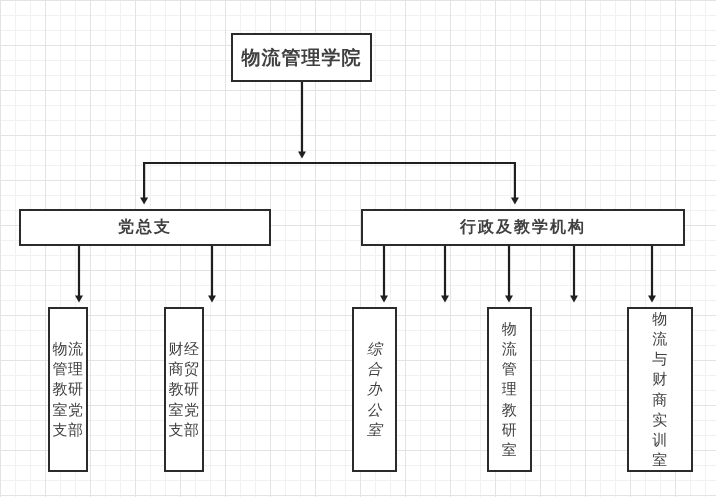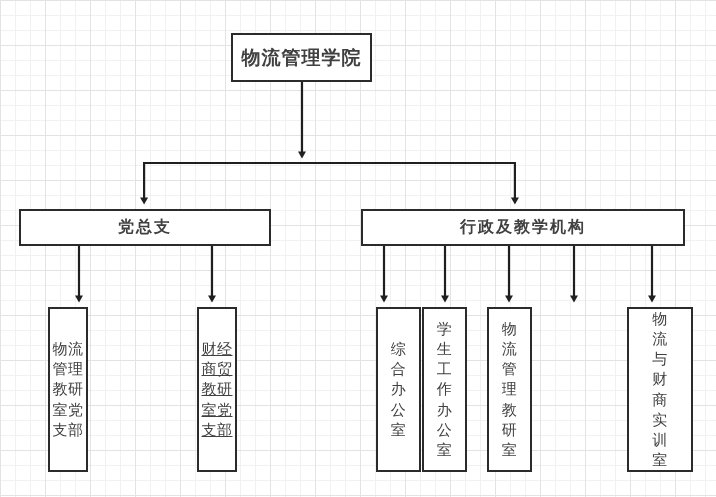--- a/index.html
+++ b/index.html
@@ -112,22 +112,22 @@
   }
   
   .n-leaf-narrow {
     width: 45px;
   }
   .n-leaf-narrow .label {
     width: 18px;
   }
 
   .p1 { left: 48px; }
-  .p2 { left: 197px; text-decoration: underline; }
-  .a1 { left: 376px; }
+  .p2 { left: 164px; }
+  .a1 { left: 352px; font-style: italic; }
   .a2 { left: 422px; }
   .a3 { left: 487px; }
   .a4 { left: 552px; }
   .a5 { left: 627px; width: 66px; }
   .a5 .label { width: 18px; }
 </style>
 </head>
 <body>
 
 <div id="canvas">
@@ -172,23 +172,20 @@
   <div class="node n-leaf n-leaf-wide p1">
     <span class="label">物流管理教研室党支部</span>
   </div>
   <div class="node n-leaf n-leaf-wide p2">
     <span class="label">财经商贸教研室党支部</span>
   </div>
 
   <div class="node n-leaf n-leaf-narrow a1">
     <span class="label">综合办公室</span>
   </div>
-  <div class="node n-leaf n-leaf-narrow a2">
-    <span class="label">学生工作办公室</span>
-  </div>
   <div class="node n-leaf n-leaf-narrow a3">
     <span class="label">物流管理教研室</span>
   </div>
   <div class="node n-leaf n-leaf-narrow a5">
     <span class="label">物流与财商实训室</span>
   </div>
 
 </div>
 
 </body></html>

